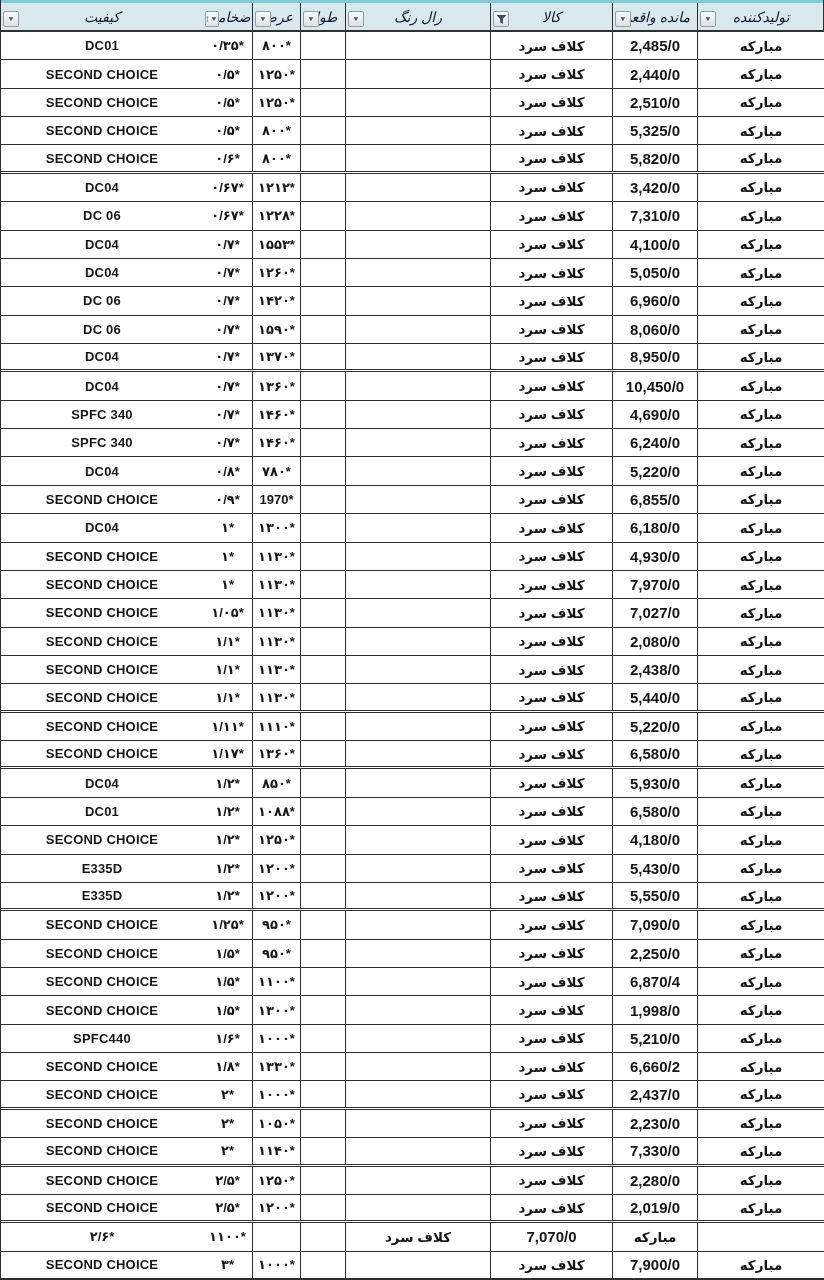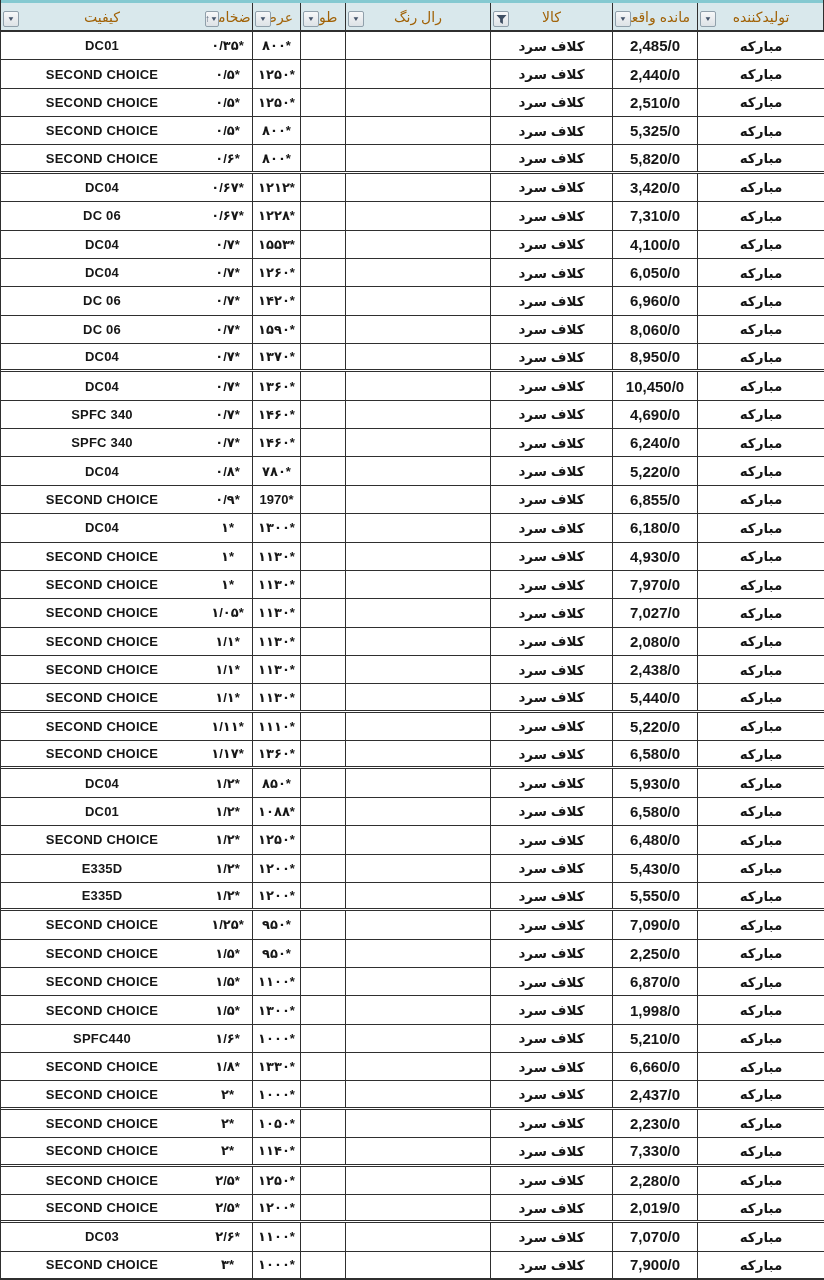--- a/index.html
+++ b/index.html
@@ -11,21 +11,21 @@
          display:flex;flex-direction:column;}
   
   .hdr{height:32px;box-sizing:border-box;display:grid;
        grid-template-columns:202px 50px 48px 45px 145px 122px 85px 127px;
        background:#d9e8ec;border-top:3px solid #85c9d1;
        border-bottom:2px solid #2f2f2f;}
   .hc{position:relative;box-sizing:border-box;display:flex;
       align-items:center;justify-content:center;direction:rtl;
       overflow:hidden;white-space:nowrap;}
   .hc+.hc{border-right:1px solid #2f2f2f;}
-  .hlabel{font-size:14px;color:#a16207;padding:0 2px;}
+  .hlabel{font-size:14px;color:#0f172a;padding:0 2px;font-style:italic;}
   .fbtn{position:absolute;left:2px;bottom:3px;width:16px;height:16px;
         box-sizing:border-box;border:1px solid #90a0ab;border-radius:2px;
         background:linear-gradient(#f7f8f9,#dde2e6);padding:0;margin:0;
         display:flex;align-items:center;justify-content:center;
         font-size:8px;line-height:1;color:#44546a;cursor:pointer;}
   .fbtn.narrow{width:14px;}
   .fbtn .arr{font-size:8px;transform:scaleY(.8);}
   .fbtn .sortarr{font-size:10px;margin-left:-1px;}
   
   .tbody{flex:1;display:grid;grid-auto-rows:1fr;font-weight:bold;}
@@ -193,21 +193,21 @@
       <div class="cell c-balance">4,100/0</div>
       <div class="cell c-producer">مبارکه</div>
     </div>
       <div class="row">
       <div class="cell c-quality">DC04</div>
       <div class="cell c-th">۰/۷*</div>
       <div class="cell c-w">۱۲۶۰*</div>
       <div class="cell"></div>
       <div class="cell"></div>
       <div class="cell c-goods">کلاف سرد</div>
-      <div class="cell c-balance">6,050/0</div>
+      <div class="cell c-balance">5,050/0</div>
       <div class="cell c-producer">مبارکه</div>
     </div>
       <div class="row">
       <div class="cell c-quality">DC 06</div>
       <div class="cell c-th">۰/۷*</div>
       <div class="cell c-w">۱۴۲۰*</div>
       <div class="cell"></div>
       <div class="cell"></div>
       <div class="cell c-goods">کلاف سرد</div>
       <div class="cell c-balance">6,960/0</div>
@@ -393,21 +393,21 @@
       <div class="cell c-balance">6,580/0</div>
       <div class="cell c-producer">مبارکه</div>
     </div>
       <div class="row">
       <div class="cell c-quality">SECOND CHOICE</div>
       <div class="cell c-th">۱/۲*</div>
       <div class="cell c-w">۱۲۵۰*</div>
       <div class="cell"></div>
       <div class="cell"></div>
       <div class="cell c-goods">کلاف سرد</div>
-      <div class="cell c-balance">6,480/0</div>
+      <div class="cell c-balance">4,180/0</div>
       <div class="cell c-producer">مبارکه</div>
     </div>
       <div class="row">
       <div class="cell c-quality">E335D</div>
       <div class="cell c-th">۱/۲*</div>
       <div class="cell c-w">۱۲۰۰*</div>
       <div class="cell"></div>
       <div class="cell"></div>
       <div class="cell c-goods">کلاف سرد</div>
       <div class="cell c-balance">5,430/0</div>
@@ -443,21 +443,21 @@
       <div class="cell c-balance">2,250/0</div>
       <div class="cell c-producer">مبارکه</div>
     </div>
       <div class="row">
       <div class="cell c-quality">SECOND CHOICE</div>
       <div class="cell c-th">۱/۵*</div>
       <div class="cell c-w">۱۱۰۰*</div>
       <div class="cell"></div>
       <div class="cell"></div>
       <div class="cell c-goods">کلاف سرد</div>
-      <div class="cell c-balance">6,870/0</div>
+      <div class="cell c-balance">6,870/4</div>
       <div class="cell c-producer">مبارکه</div>
     </div>
       <div class="row">
       <div class="cell c-quality">SECOND CHOICE</div>
       <div class="cell c-th">۱/۵*</div>
       <div class="cell c-w">۱۳۰۰*</div>
       <div class="cell"></div>
       <div class="cell"></div>
       <div class="cell c-goods">کلاف سرد</div>
       <div class="cell c-balance">1,998/0</div>
@@ -473,21 +473,21 @@
       <div class="cell c-balance">5,210/0</div>
       <div class="cell c-producer">مبارکه</div>
     </div>
       <div class="row">
       <div class="cell c-quality">SECOND CHOICE</div>
       <div class="cell c-th">۱/۸*</div>
       <div class="cell c-w">۱۳۳۰*</div>
       <div class="cell"></div>
       <div class="cell"></div>
       <div class="cell c-goods">کلاف سرد</div>
-      <div class="cell c-balance">6,660/0</div>
+      <div class="cell c-balance">6,660/2</div>
       <div class="cell c-producer">مبارکه</div>
     </div>
       <div class="row thick">
       <div class="cell c-quality">SECOND CHOICE</div>
       <div class="cell c-th">۲*</div>
       <div class="cell c-w">۱۰۰۰*</div>
       <div class="cell"></div>
       <div class="cell"></div>
       <div class="cell c-goods">کلاف سرد</div>
       <div class="cell c-balance">2,437/0</div>
@@ -527,21 +527,20 @@
       <div class="cell c-quality">SECOND CHOICE</div>
       <div class="cell c-th">۲/۵*</div>
       <div class="cell c-w">۱۲۰۰*</div>
       <div class="cell"></div>
       <div class="cell"></div>
       <div class="cell c-goods">کلاف سرد</div>
       <div class="cell c-balance">2,019/0</div>
       <div class="cell c-producer">مبارکه</div>
     </div>
       <div class="row">
-      <div class="cell c-quality">DC03</div>
       <div class="cell c-th">۲/۶*</div>
       <div class="cell c-w">۱۱۰۰*</div>
       <div class="cell"></div>
       <div class="cell"></div>
       <div class="cell c-goods">کلاف سرد</div>
       <div class="cell c-balance">7,070/0</div>
       <div class="cell c-producer">مبارکه</div>
     </div>
       <div class="row">
       <div class="cell c-quality">SECOND CHOICE</div>

